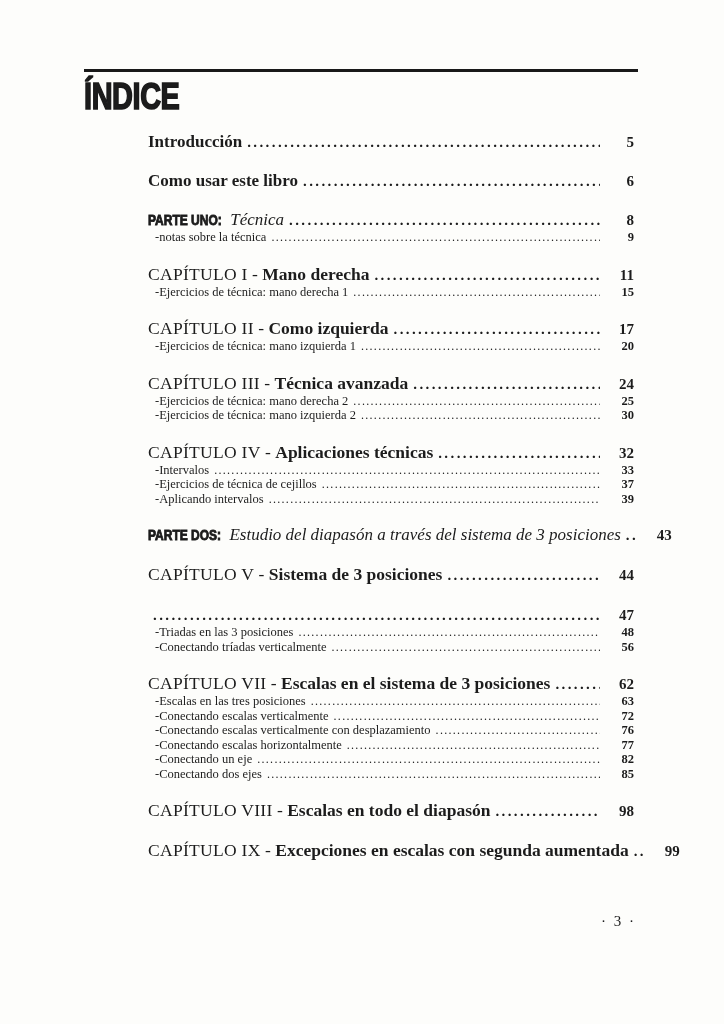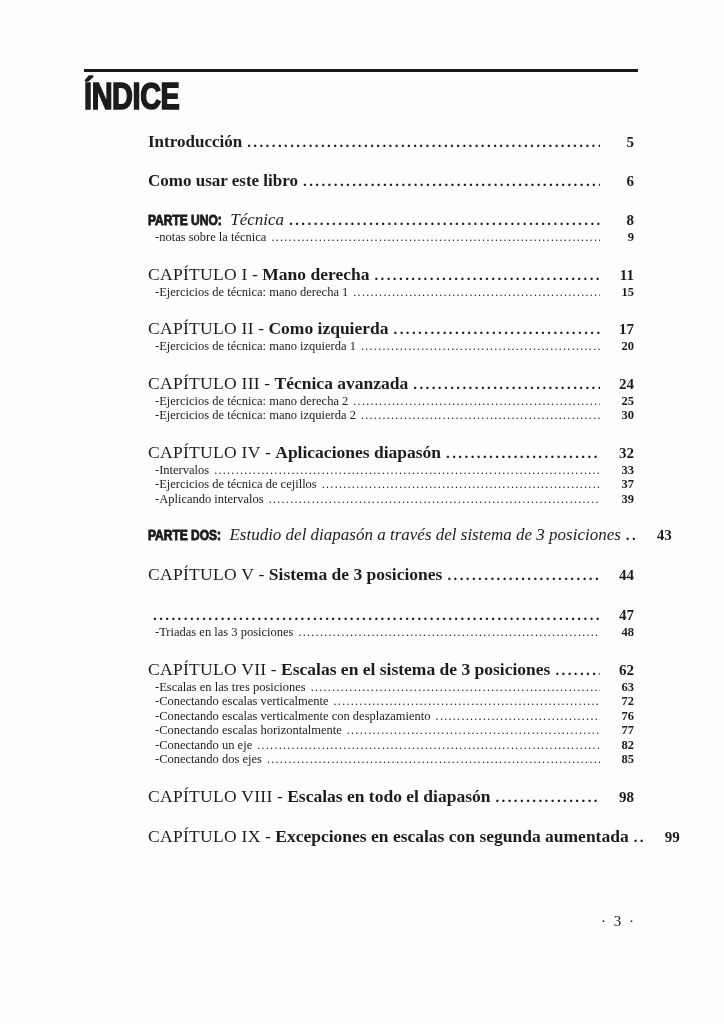--- a/index.html
+++ b/index.html
@@ -142,21 +142,21 @@
           <span class="num">25</span>
         </div>
         <div class="entry entry-sub">
           <span class="lbl">-Ejercicios de técnica: mano izquierda 2</span>
           <span class="leader"></span>
           <span class="num">30</span>
         </div>
       </div>
       <div class="toc-section">
         <div class="entry entry-chapter">
-          <span class="lbl"><span class="chap-num">CAPÍTULO IV</span><span class="chap-sep"> - </span><span class="chap-title">Aplicaciones diapasón</span></span>
+          <span class="lbl"><span class="chap-num">CAPÍTULO IV</span><span class="chap-sep"> - </span><span class="chap-title">Aplicaciones técnicas</span></span>
           <span class="leader"></span>
           <span class="num">32</span>
         </div>
         <div class="entry entry-sub">
           <span class="lbl">-Intervalos</span>
           <span class="leader"></span>
           <span class="num">33</span>
         </div>
         <div class="entry entry-sub">
           <span class="lbl">-Ejercicios de técnica de cejillos</span>
@@ -185,20 +185,25 @@
       </div>
       <div class="toc-section">
         <div class="entry entry-chapter">
           <span class="leader"></span>
           <span class="num">47</span>
         </div>
         <div class="entry entry-sub">
           <span class="lbl">-Triadas en las 3 posiciones</span>
           <span class="leader"></span>
           <span class="num">48</span>
+        </div>
+        <div class="entry entry-sub">
+          <span class="lbl">-Conectando tríadas verticalmente</span>
+          <span class="leader"></span>
+          <span class="num">56</span>
         </div>
       </div>
       <div class="toc-section">
         <div class="entry entry-chapter">
           <span class="lbl"><span class="chap-num">CAPÍTULO VII</span><span class="chap-sep"> - </span><span class="chap-title">Escalas en el sistema de 3 posiciones</span></span>
           <span class="leader"></span>
           <span class="num">62</span>
         </div>
         <div class="entry entry-sub">
           <span class="lbl">-Escalas en las tres posiciones</span>

